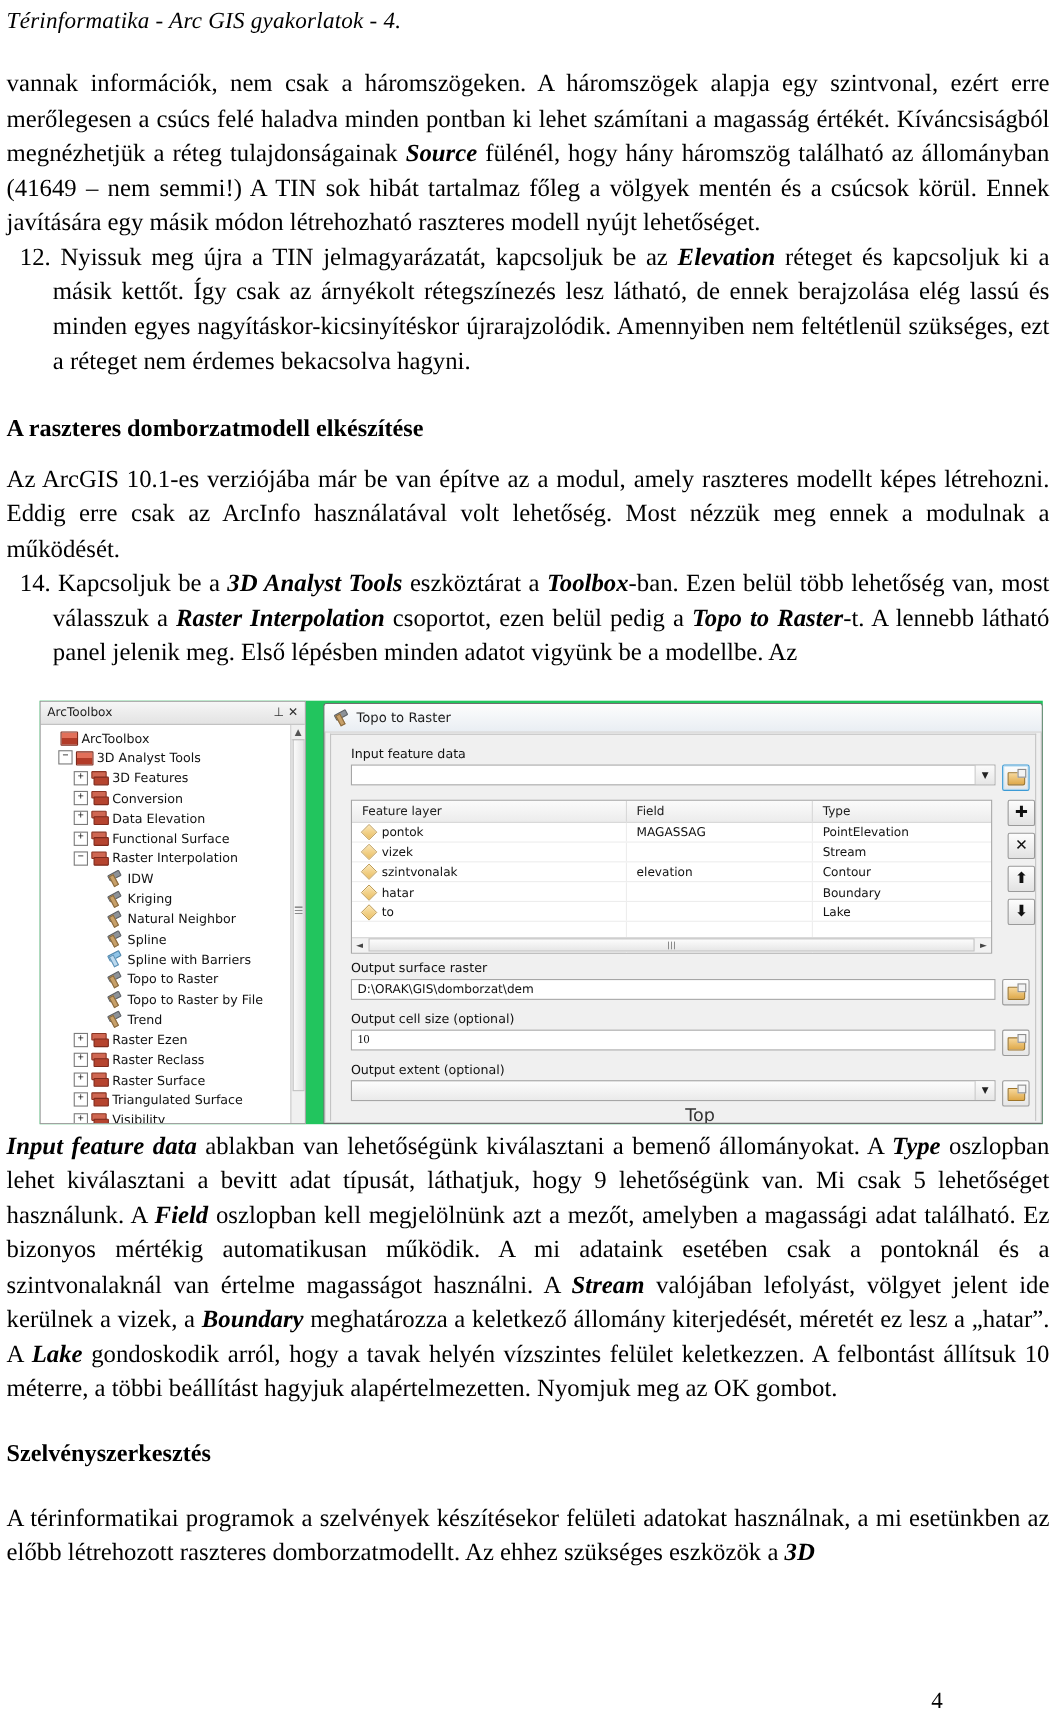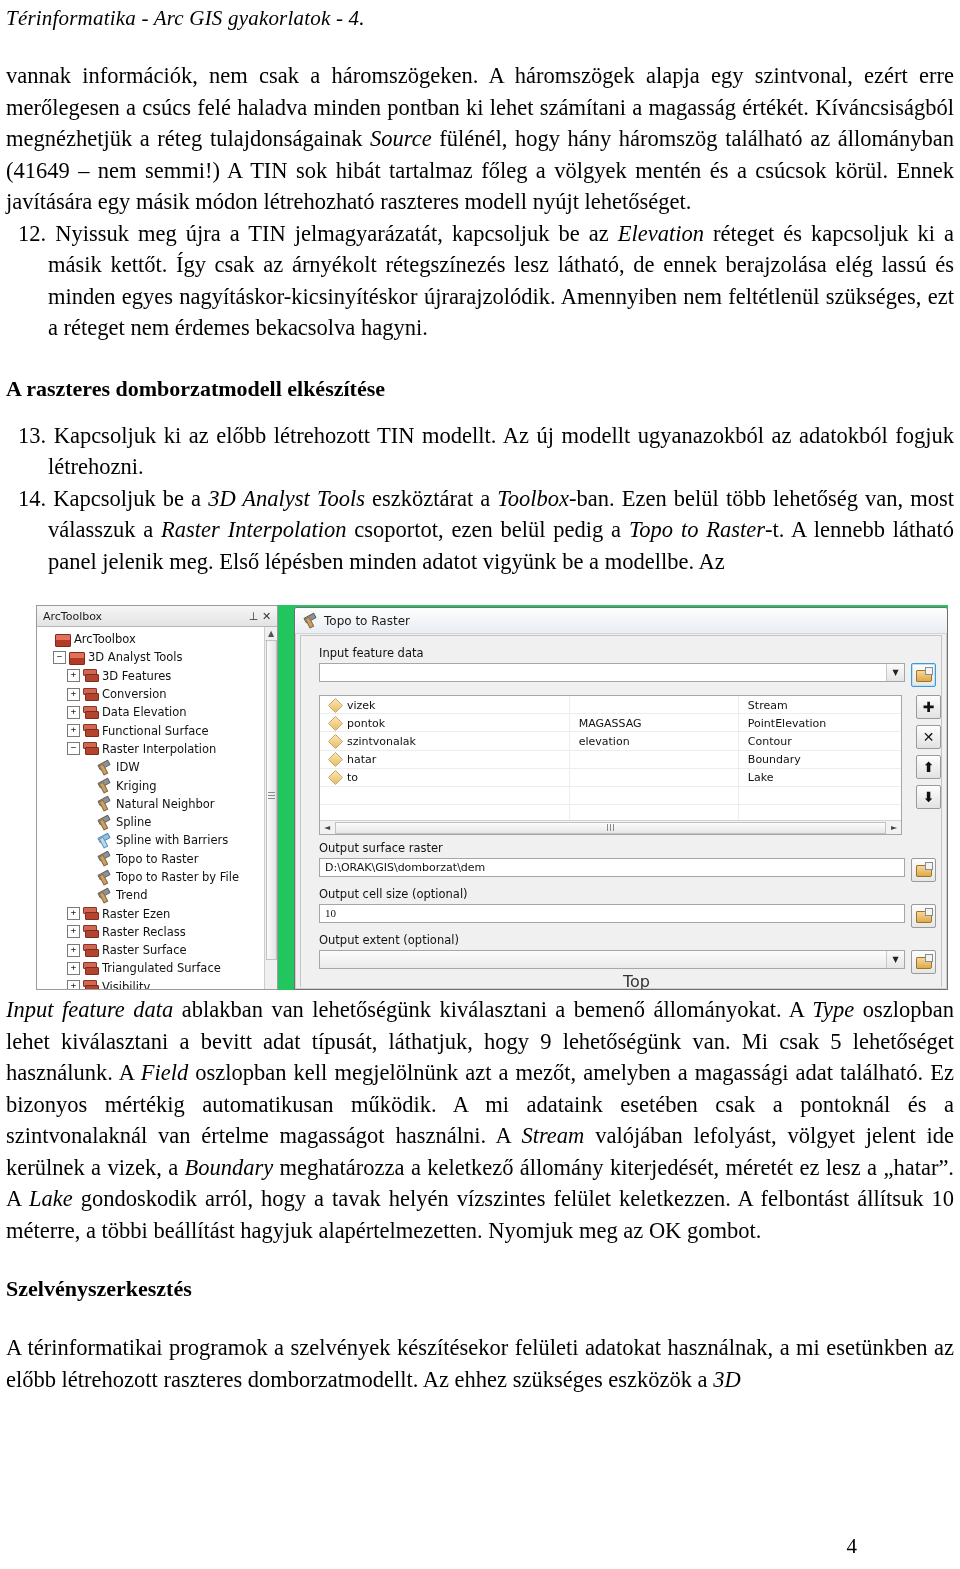--- a/index.html
+++ b/index.html
@@ -41,21 +41,21 @@
     margin: 0 0 0 0;
     font-size: 22.5px;
     line-height: 31.5px;
     text-align: justify;
     text-justify: inter-word;
   }
   p.body.indent-hang {
     padding-left: 42px;
     text-indent: -30px;
   }
-  .b { font-weight: normal; font-style: italic; margin-top: 47px; }
+  .b { font-weight: bold; font-style: italic; margin-top: 47px; }
   h2.section {
     font-size: 22px;
     font-weight: bold;
     margin: 30px 0 0 0;
     line-height: 30px;
   }
   .gap-sm { height: 16px; }
   .gap-md { height: 28px; }
 
   
@@ -333,22 +333,22 @@
   <div class="content">
 
     <p class="body"><span>vannak információk, nem csak a háromszögeken. A háromszögek alapja egy szintvonal, ezért erre merőlegesen a csúcs felé haladva minden pontban ki lehet számítani a magasság értékét. Kíváncsiságból megnézhetjük a réteg tulajdonságainak </span><span class="b">Source</span><span> fülénél, hogy hány háromszög található az állományban (41649 – nem semmi!) A TIN sok hibát tartalmaz főleg a völgyek mentén és a csúcsok körül. Ennek javítására egy másik módon létrehozható raszteres modell nyújt lehetőséget.</span></p>
 
     <p class="body indent-hang"><span>12.</span><span> Nyissuk meg újra a TIN jelmagyarázatát, kapcsoljuk be az </span><span class="b">Elevation</span><span> réteget és kapcsoljuk ki a másik kettőt. Így csak az árnyékolt rétegszínezés lesz látható, de ennek berajzolása elég lassú és minden egyes nagyításkor-kicsinyítéskor újrarajzolódik. Amennyiben nem feltétlenül szükséges, ezt a réteget nem érdemes bekacsolva hagyni.</span></p>
 
     <h2 class="section">A raszteres domborzatmodell elkészítése</h2>
 
     <div class="gap-sm"></div>
 
-
-    <p class="body indent-hang"><span>13.</span><span> Kapcsoljuk ki az előbb létrehozott TIN modellt. Az új modellt ugyanazokból az adatokból fogjuk létrehozni.</span></p>
+    <p class="body">Az ArcGIS 10.1-es verziójába már be van építve az a modul, amely raszteres modellt képes létrehozni. Eddig erre csak az ArcInfo használatával volt lehetőség. Most nézzük meg ennek a modulnak a működését.</p>
+
 
     <p class="body indent-hang"><span>14.</span><span> Kapcsoljuk be a </span><span class="b">3D Analyst Tools</span><span> eszköztárat a </span><span class="b">Toolbox</span><span>-ban. Ezen belül több lehetőség van, most válasszuk a </span><span class="b">Raster Interpolation</span><span> csoportot, ezen belül pedig a </span><span class="b">Topo to Raster</span><span>-t. A lennebb látható panel jelenik meg. Első lépésben minden adatot vigyünk be a modellbe. Az</span></p>
 
     <div class="figure">
 
       <div class="toolbox">
         <div class="toolbox-title">
           <span class="tt-label">ArcToolbox</span>
           <span class="pin">⊥</span>
           <span class="close">✕</span>
@@ -475,36 +475,41 @@
               <span style="flex:1;padding-left:5px;"></span>
               <span class="caret">▼</span>
             </div>
             <div class="folder-btn hl"></div>
           </div>
 
           <div style="height:8px;"></div>
 
           <div class="row">
             <div class="ftable">
+              <div class="ft-head">
+                <div class="col-layer">Feature layer</div>
+                <div class="col-field">Field</div>
+                <div class="col-type">Type</div>
+              </div>
               <div id="ft-rows">
+                  <div class="ft-row">
+                    <div class="col-layer">
+                      <span class="diamond"></span>
+                      <span>pontok</span>
+                    </div>
+                    <div class="col-field">MAGASSAG</div>
+                    <div class="col-type">PointElevation</div>
+                  </div>
                   <div class="ft-row">
                     <div class="col-layer">
                       <span class="diamond"></span>
                       <span>vizek</span>
                     </div>
                     <div class="col-field"></div>
                     <div class="col-type">Stream</div>
-                  </div>
-                  <div class="ft-row">
-                    <div class="col-layer">
-                      <span class="diamond"></span>
-                      <span>pontok</span>
-                    </div>
-                    <div class="col-field">MAGASSAG</div>
-                    <div class="col-type">PointElevation</div>
                   </div>
                   <div class="ft-row">
                     <div class="col-layer">
                       <span class="diamond"></span>
                       <span>szintvonalak</span>
                     </div>
                     <div class="col-field">elevation</div>
                     <div class="col-type">Contour</div>
                   </div>
                   <div class="ft-row">

